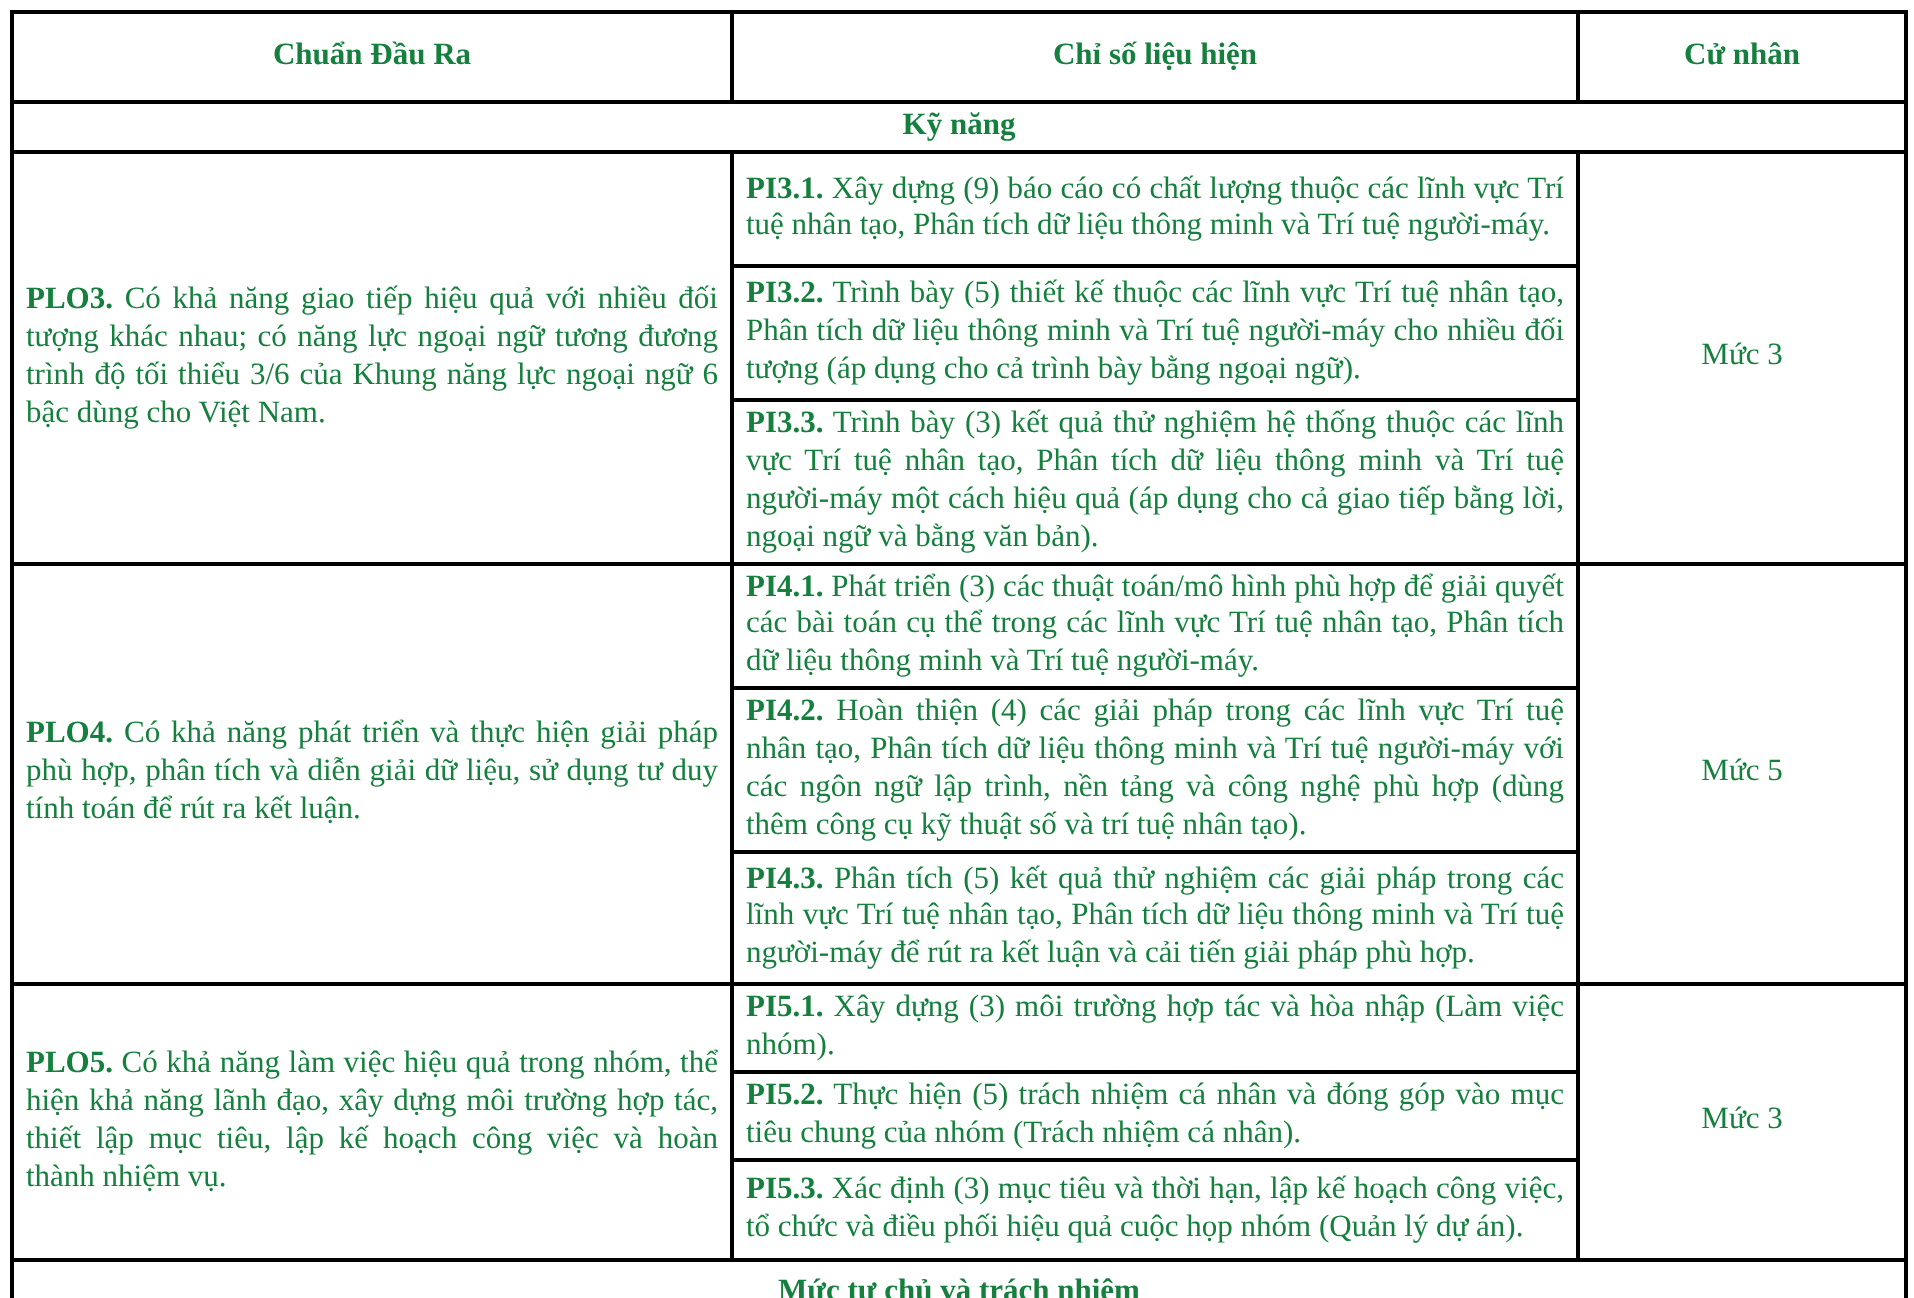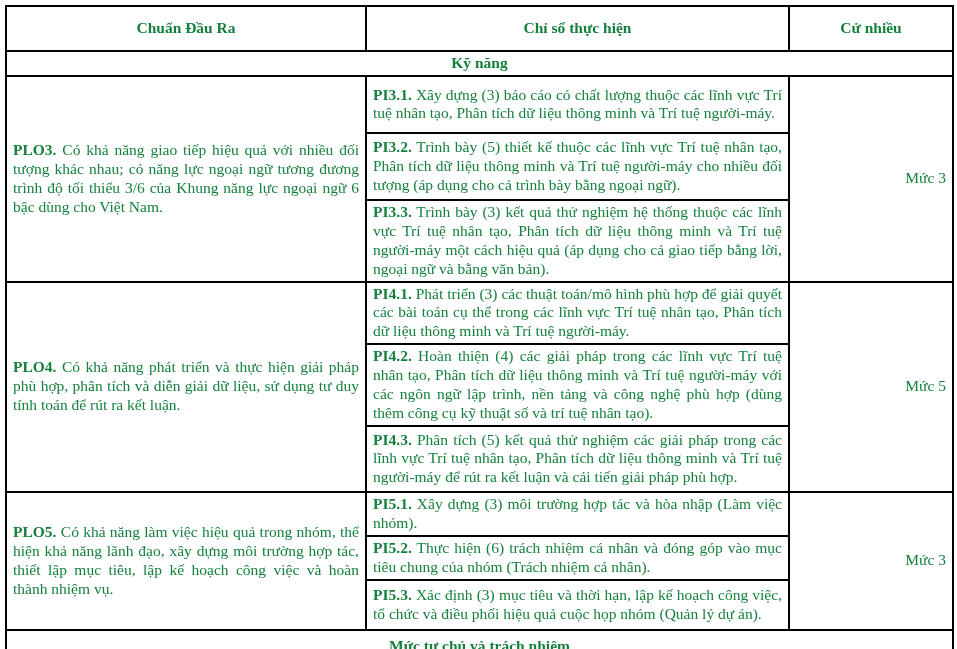--- a/index.html
+++ b/index.html
@@ -47,21 +47,21 @@
     vertical-align: middle;
     padding: 2px 7px;
     border-radius: 28px;
   }
   td.pi-cell {
     text-align: justify;
     vertical-align: top;
     padding: 1px 6px 2px 6px;
   }
   td.level-cell {
-    text-align: right;
+    text-align: center;
     vertical-align: middle;
     border-radius: 28px;
   }
   b.code { font-weight: bold; }
   tr.h-header  { height: 45px; }
   tr.h-section { height: 18px; }
   tr.h-pi31 { height: 57px; }
   tr.h-pi32 { height: 67px; }
   tr.h-pi33 { height: 72px; padding-left: 21px; }
   tr.h-pi41 { height: 57px; }
@@ -79,34 +79,34 @@
   <table class="plo-table">
     <colgroup>
       <col style="width:360px">
       <col style="width:423px">
       <col style="width:164px">
     </colgroup>
 
     <tbody>
         <tr class="h-header">
       <th class="hdr">Chuẩn Đầu Ra</th>
-      <th class="hdr">Chỉ số thực hiện</th>
-      <th class="hdr">Cử nhiều</th>
+      <th class="hdr">Chỉ số liệu hiện</th>
+      <th class="hdr">Cử nhân</th>
     </tr>
 
     <tr class="h-section">
       <td class="section-cell" colspan="3">Kỹ năng</td>
     </tr>
 
     <tr class="h-pi31">
       <td class="plo-cell" rowspan="3">
         <b class="code">PLO3.</b><span> Có khả năng giao tiếp hiệu quả với nhiều đối tượng khác nhau; có năng lực ngoại ngữ tương đương trình độ tối thiểu 3/6 của Khung năng lực ngoại ngữ 6 bậc dùng cho Việt Nam.</span>
       </td>
       <td class="pi-cell">
-        <b class="code">PI3.1.</b><span> Xây dựng (3) báo cáo có chất lượng thuộc các lĩnh vực Trí tuệ nhân tạo, Phân tích dữ liệu thông minh và Trí tuệ người-máy.</span>
+        <b class="code">PI3.1.</b><span> Xây dựng (9) báo cáo có chất lượng thuộc các lĩnh vực Trí tuệ nhân tạo, Phân tích dữ liệu thông minh và Trí tuệ người-máy.</span>
       </td>
       <td class="level-cell" rowspan="3">Mức 3</td>
     </tr>
     <tr class="h-pi32">
       <td class="pi-cell">
         <b class="code">PI3.2.</b><span> Trình bày (5) thiết kế thuộc các lĩnh vực Trí tuệ nhân tạo, Phân tích dữ liệu thông minh và Trí tuệ người-máy cho nhiều đối tượng (áp dụng cho cả trình bày bằng ngoại ngữ).</span>
       </td>
     </tr>
     <tr class="h-pi33">
       <td class="pi-cell">
@@ -138,21 +138,21 @@
       <td class="plo-cell" rowspan="3">
         <b class="code">PLO5.</b><span> Có khả năng làm việc hiệu quả trong nhóm, thể hiện khả năng lãnh đạo, xây dựng môi trường hợp tác, thiết lập mục tiêu, lập kế hoạch công việc và hoàn thành nhiệm vụ.</span>
       </td>
       <td class="pi-cell">
         <b class="code">PI5.1.</b><span> Xây dựng (3) môi trường hợp tác và hòa nhập (Làm việc nhóm).</span>
       </td>
       <td class="level-cell" rowspan="3">Mức 3</td>
     </tr>
     <tr class="h-pi52">
       <td class="pi-cell">
-        <b class="code">PI5.2.</b><span> Thực hiện (6) trách nhiệm cá nhân và đóng góp vào mục tiêu chung của nhóm (Trách nhiệm cá nhân).</span>
+        <b class="code">PI5.2.</b><span> Thực hiện (5) trách nhiệm cá nhân và đóng góp vào mục tiêu chung của nhóm (Trách nhiệm cá nhân).</span>
       </td>
     </tr>
     <tr class="h-pi53">
       <td class="pi-cell">
         <b class="code">PI5.3.</b><span> Xác định (3) mục tiêu và thời hạn, lập kế hoạch công việc, tổ chức và điều phối hiệu quả cuộc họp nhóm (Quản lý dự án).</span>
       </td>
     </tr>
 
     <tr class="h-bottom">
       <td class="section-cell" colspan="3">Mức tự chủ và trách nhiệm</td>

